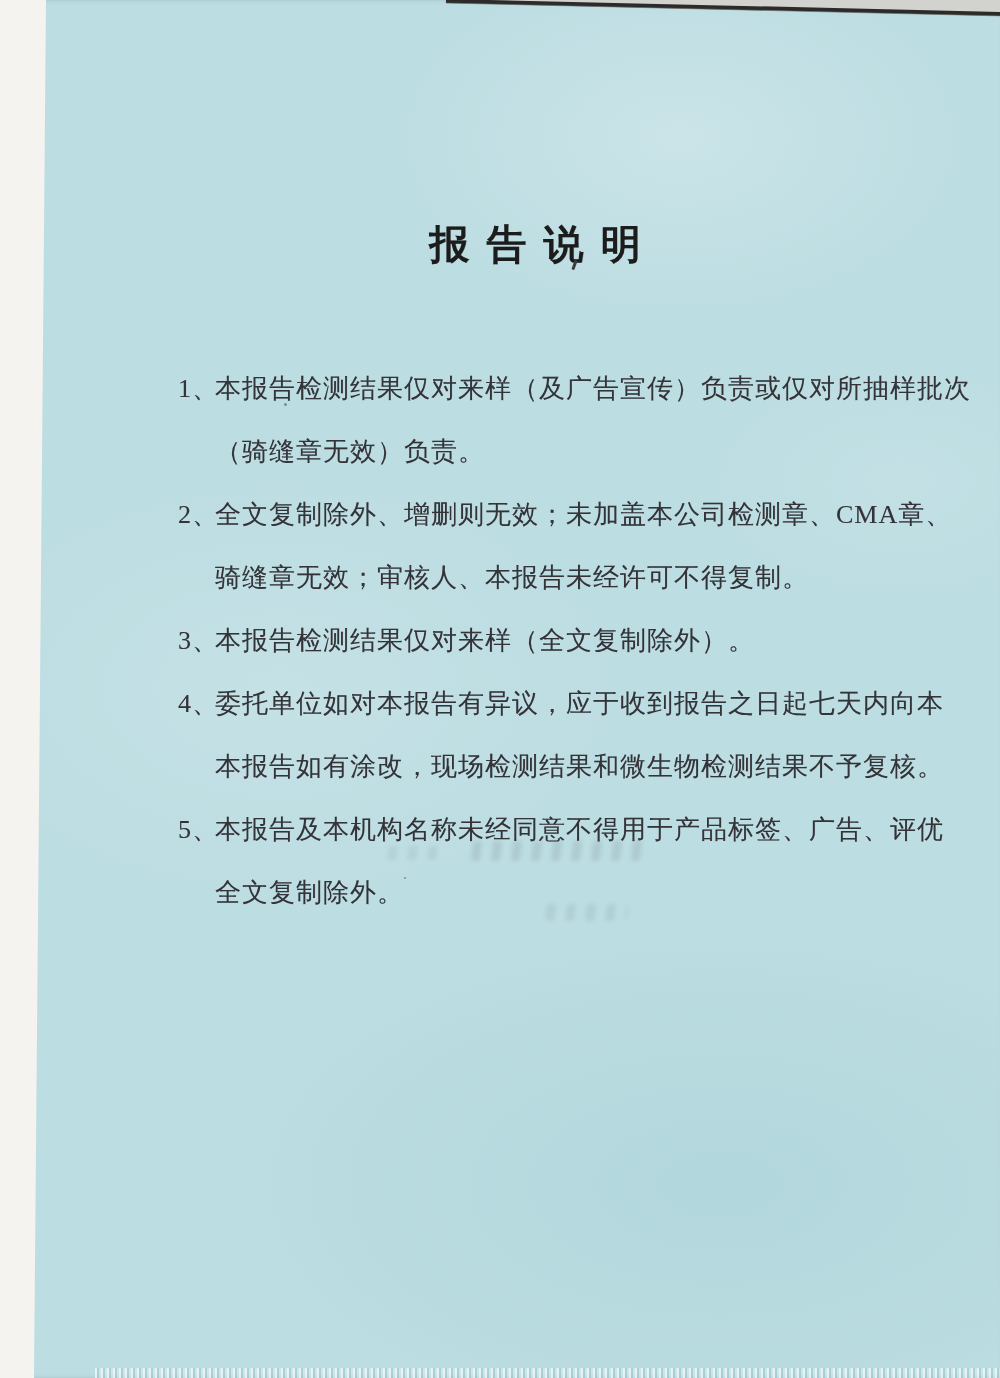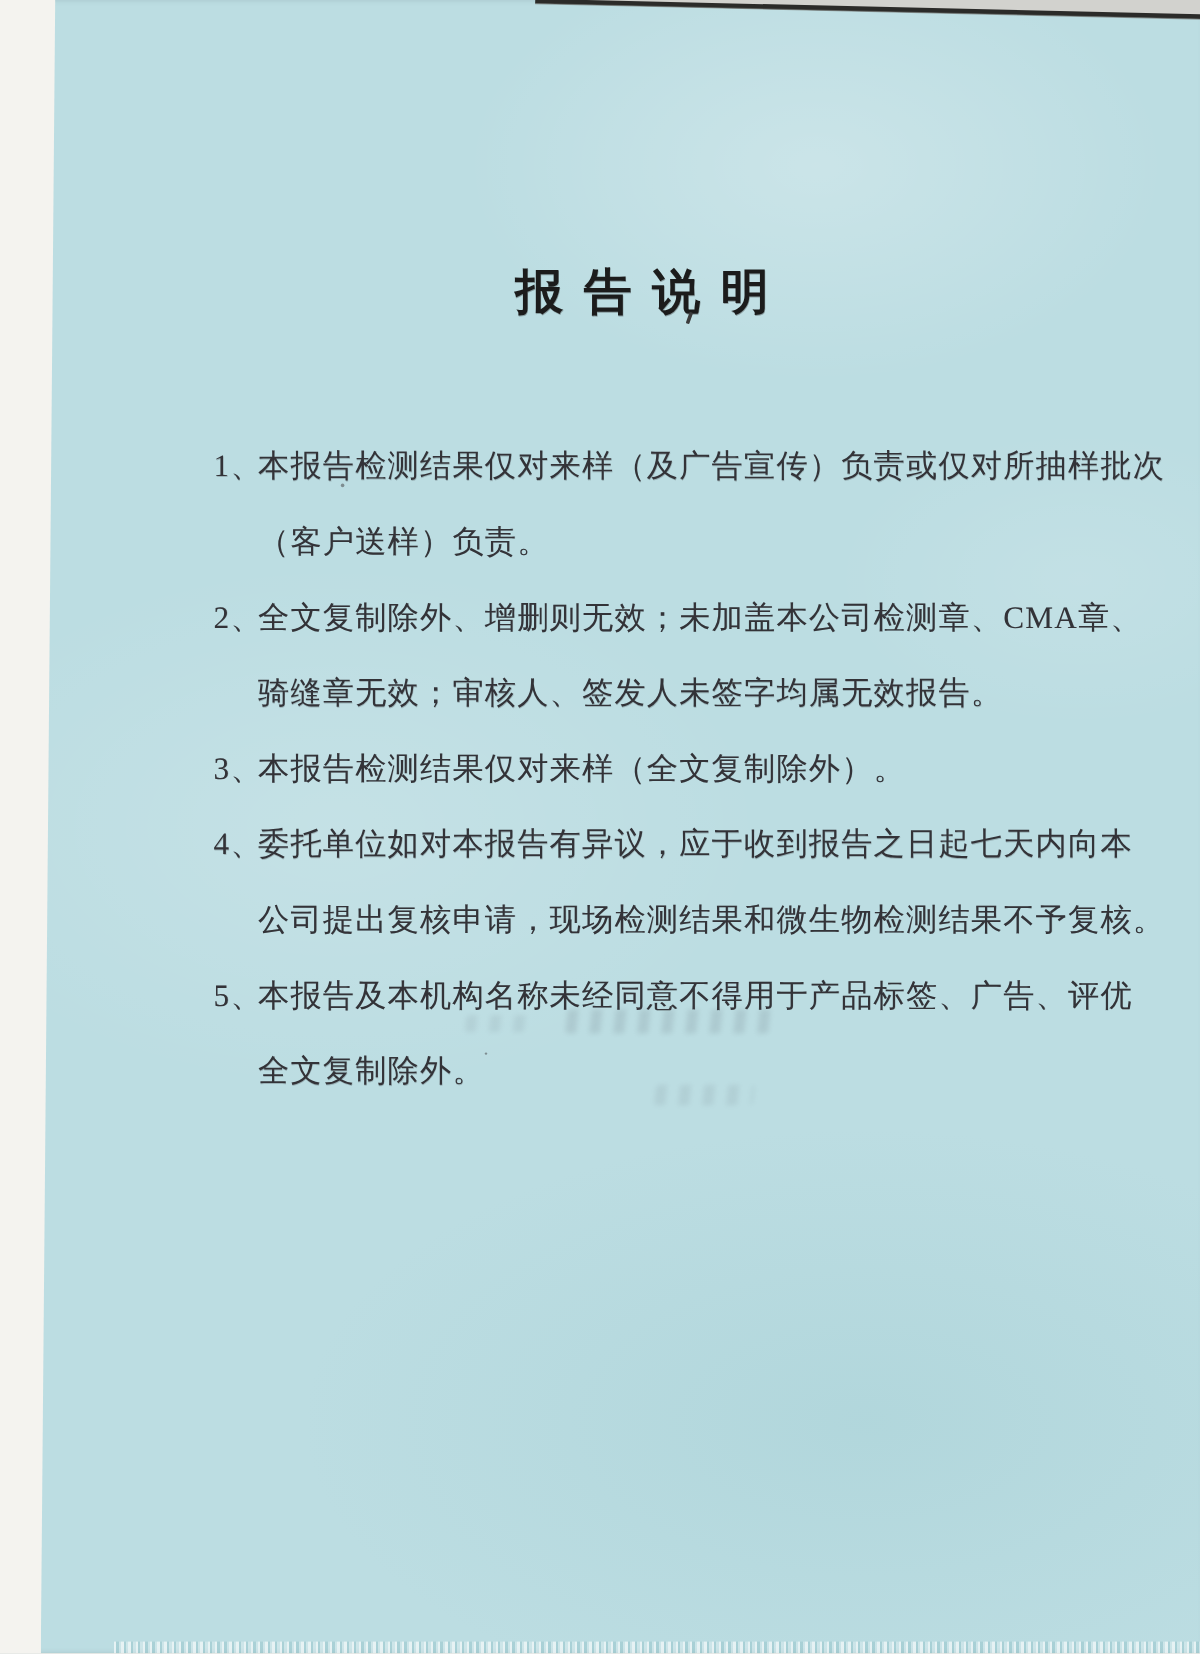--- a/index.html
+++ b/index.html
@@ -139,26 +139,26 @@
   <svg class="top-edge-svg" viewBox="0 0 1000 24" xmlns="http://www.w3.org/2000/svg">
     <line x1="446" y1="1" x2="1004" y2="14" stroke="#2b2b29" stroke-width="4"></line>
     <line x1="446" y1="3" x2="1004" y2="16" stroke="#6a6a66" stroke-width="1" opacity="0.6"></line>
   </svg>
 
   <div class="content">
     <h1 class="doc-title">报 告 说 明</h1>
     <div class="title-tick"></div>
     <div class="notes-list">
         <div class="line"><span class="num">1、</span><span>本报告检测结果仅对来样（及广告宣传）负责或仅对所抽样批次</span></div>
-        <div class="line"><span>（客户送样）负责。</span></div>
+        <div class="line"><span>（骑缝章无效）负责。</span></div>
         <div class="line"><span class="num">2、</span><span>全文复制除外、增删则无效；未加盖本公司检测章、CMA章、</span></div>
-        <div class="line"><span>骑缝章无效；审核人、签发人未签字均属无效报告。</span></div>
+        <div class="line"><span>骑缝章无效；审核人、本报告未经许可不得复制。</span></div>
         <div class="line"><span class="num">3、</span><span>本报告检测结果仅对来样（全文复制除外）。</span></div>
         <div class="line"><span class="num">4、</span><span>委托单位如对本报告有异议，应于收到报告之日起七天内向本</span></div>
-        <div class="line"><span>公司提出复核申请，现场检测结果和微生物检测结果不予复核。</span></div>
+        <div class="line"><span>本报告如有涂改，现场检测结果和微生物检测结果不予复核。</span></div>
         <div class="line"><span class="num">5、</span><span>本报告及本机构名称未经同意不得用于产品标签、广告、评优</span></div>
         <div class="line"><span>全文复制除外。</span></div>
       </div>
   </div>
 
   <div class="ghost ghost-1"></div>
   <div class="ghost ghost-2"></div>
   <div class="ghost ghost-3"></div>
   <div class="speck speck-1"></div>
   <div class="speck speck-2"></div>

